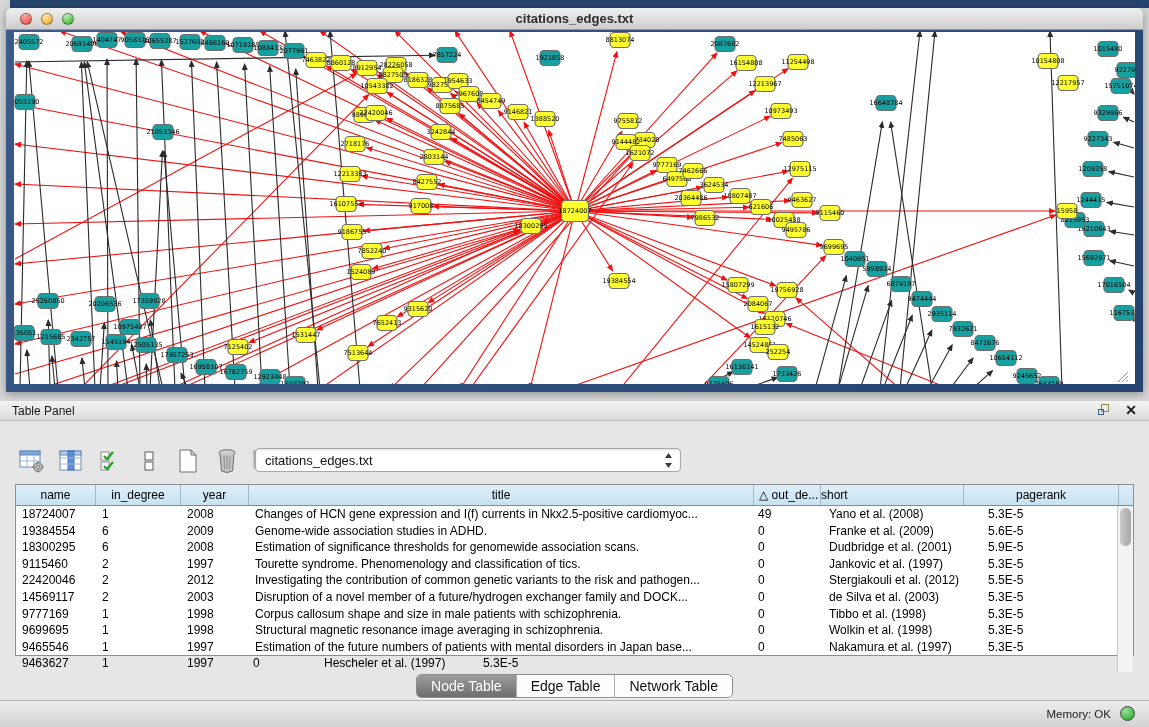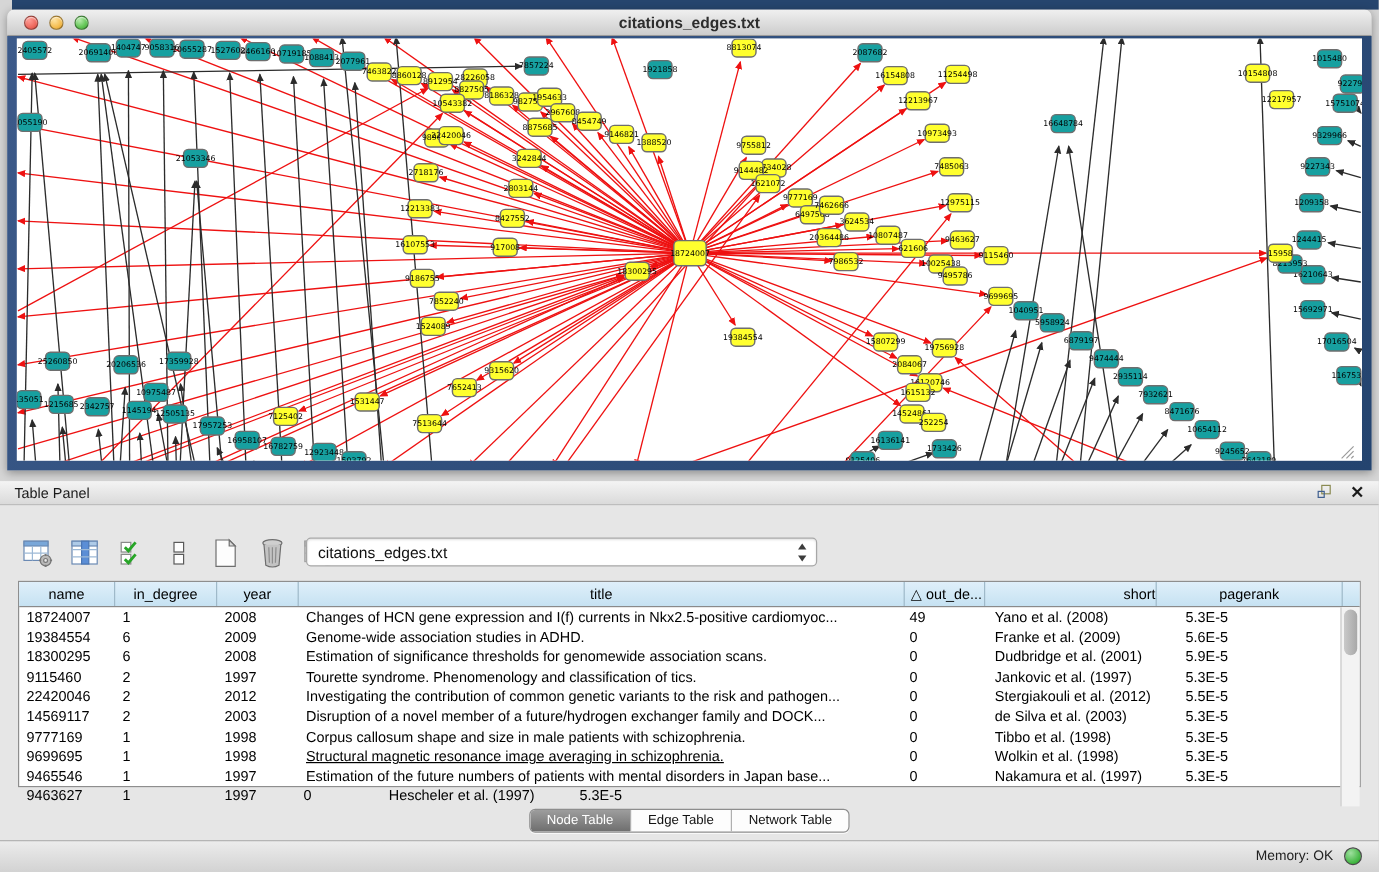--- a/index.html
+++ b/index.html
@@ -58,21 +58,21 @@
   .tr { display:flex; height:16.6px; }
   .td { font-size:12px; color:#000; line-height:16.6px; white-space:nowrap; overflow:hidden; }
   .vscroll { position:absolute; right:0; top:21px; width:16px; height:166px;
              background:#f3f3f3; border-left:1px solid #c9c9c9; }
   .vthumb { position:absolute; left:2px; top:2px; width:11px; height:38px; border-radius:6px;
             background:linear-gradient(90deg,#c9c9c9,#a8a8a8); }
 
   .tabs { position:absolute; left:0; right:0; top:273px; display:flex; justify-content:center; }
   .seg { display:flex; border:1px solid #8d8d8d; border-radius:5px; overflow:hidden;
          background:#fdfdfd; box-shadow:0 1px 0 rgba(255,255,255,.7); }
-  .seg .tab { padding:3px 14px; font-size:11px; color:#111; border-right:1px solid #b0b0b0; cursor:default; }
+  .seg .tab { padding:3px 14px; font-size:14px; color:#111; border-right:1px solid #b0b0b0; cursor:default; }
   .seg .tab:last-child { border-right:none; }
   .seg .tab.sel { background:linear-gradient(#9d9d9d,#6e6e6e); color:#fff; }
 
   
   .statusbar { position:absolute; left:0; top:700px; width:1149px; height:27px;
                background:linear-gradient(#ececec,#d2d2d2); border-top:1px solid #b5b5b5; }
   .mem { position:absolute; right:38px; top:7px; font-size:11.5px; color:#222; }
   .memdot { position:absolute; right:14px; top:5px; width:15px; height:15px; border-radius:50%;
             border:1px solid #4b4b4b; background:radial-gradient(circle at 35% 30%,#8fdd8f,#3fb53f 70%,#2c8f2c); }
 </style>
@@ -846,21 +846,21 @@
     </svg>
   </div>
 
   <div class="tablebox">
     <div class="thead" id="thead">
         <div class="th" style="width: 80px; text-align: center;">name</div>
         <div class="th" style="width: 85px; text-align: center;">in_degree</div>
         <div class="th" style="width: 68px; text-align: center;">year</div>
         <div class="th" style="width: 505px; text-align: center;">title</div>
         <div class="th" style="width: 67px; text-align: left; padding-left: 5px;">△ out_de...</div>
-        <div class="th" style="width: 143px; text-align: right;">short</div>
+        <div class="th" style="width: 143px; text-align: left;">short</div>
         <div class="th" style="width: 155px; text-align: center;">pagerank</div>
       </div>
     <div class="tbody" id="tbody">
         <div class="tr">
           <div class="td" style="width: 80px; padding-left: 6px;">18724007</div>
           <div class="td" style="width: 85px; padding-left: 6px;">1</div>
           <div class="td" style="width: 68px; padding-left: 6px;">2008</div>
           <div class="td" style="width: 505px; padding-left: 6px;">Changes of HCN gene expression and I(f) currents in Nkx2.5-positive cardiomyoc...</div>
           <div class="td" style="width: 67px; padding-left: 4px;">49</div>
           <div class="td" style="width: 143px; padding-left: 8px;">Yano et al. (2008)</div>
@@ -917,21 +917,21 @@
           <div class="td" style="width: 68px; padding-left: 6px;">1998</div>
           <div class="td" style="width: 505px; padding-left: 6px;">Corpus callosum shape and size in male patients with schizophrenia.</div>
           <div class="td" style="width: 67px; padding-left: 4px;">0</div>
           <div class="td" style="width: 143px; padding-left: 8px;">Tibbo et al. (1998)</div>
           <div class="td" style="width: 155px; padding-left: 24px;">5.3E-5</div>
         </div>
         <div class="tr">
           <div class="td" style="width: 80px; padding-left: 6px;">9699695</div>
           <div class="td" style="width: 85px; padding-left: 6px;">1</div>
           <div class="td" style="width: 68px; padding-left: 6px;">1998</div>
-          <div class="td" style="width: 505px; padding-left: 6px; text-decoration: underline;">Structural magnetic resonance image averaging in schizophrenia.</div>
+          <div class="td" style="width: 505px; padding-left: 6px;">Structural magnetic resonance image averaging in schizophrenia.</div>
           <div class="td" style="width: 67px; padding-left: 4px;">0</div>
           <div class="td" style="width: 143px; padding-left: 8px;">Wolkin et al. (1998)</div>
           <div class="td" style="width: 155px; padding-left: 24px;">5.3E-5</div>
         </div>
         <div class="tr">
           <div class="td" style="width: 80px; padding-left: 6px;">9465546</div>
           <div class="td" style="width: 85px; padding-left: 6px;">1</div>
           <div class="td" style="width: 68px; padding-left: 6px;">1997</div>
           <div class="td" style="width: 505px; padding-left: 6px;">Estimation of the future numbers of patients with mental disorders in Japan base...</div>
           <div class="td" style="width: 67px; padding-left: 4px;">0</div>

